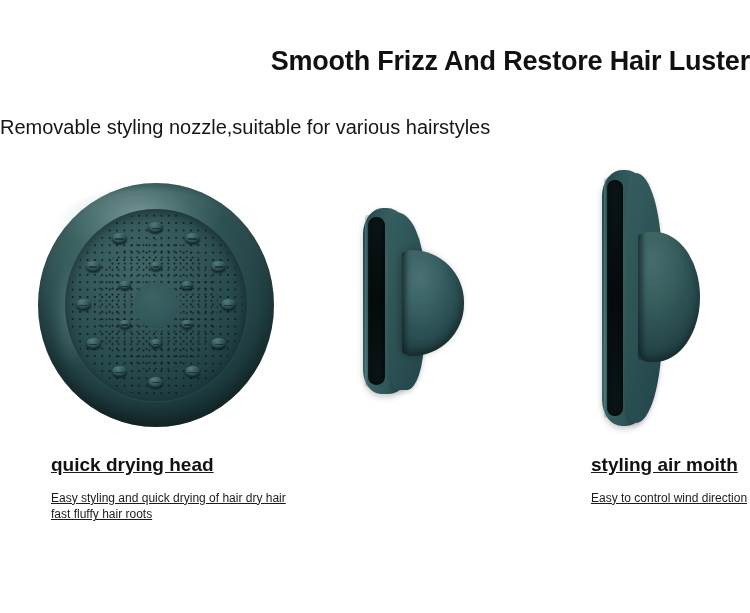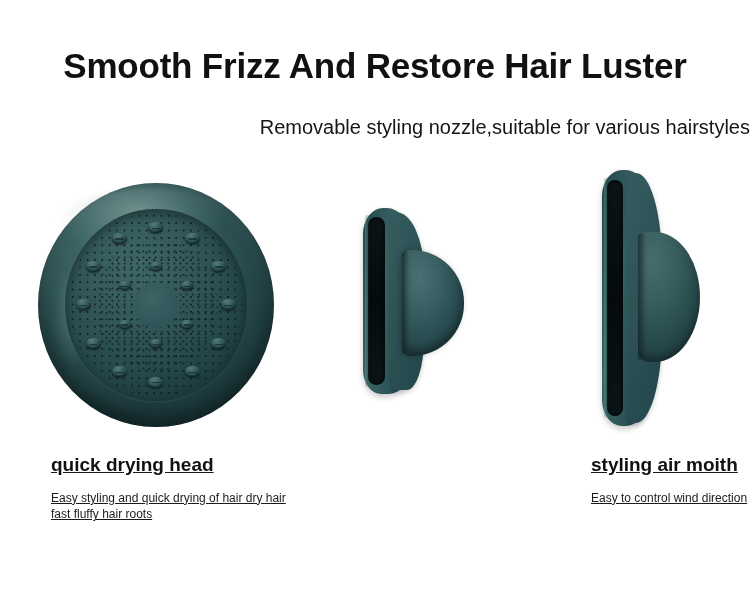--- a/index.html
+++ b/index.html
@@ -19,33 +19,33 @@
     background: #ffffff;
     overflow: hidden;
   }
 
   
   .title {
     position: absolute;
     left: 0;
     top: 46px;
     width: 750px;
-    text-align: center;
-    font-size: 35px;
+    text-align: right;
+    font-size: 27px;
     font-weight: bold;
     letter-spacing: -0.2px;
     color: #111111;
     white-space: nowrap;
   }
   .subtitle {
     position: absolute;
     left: 0;
     top: 116px;
     width: 750px;
-    text-align: right;
+    text-align: left;
     font-size: 20px;
     font-weight: normal;
     color: #161616;
     white-space: nowrap;
   }
 
   
   .stage {
     position: absolute;
     left: 0;

